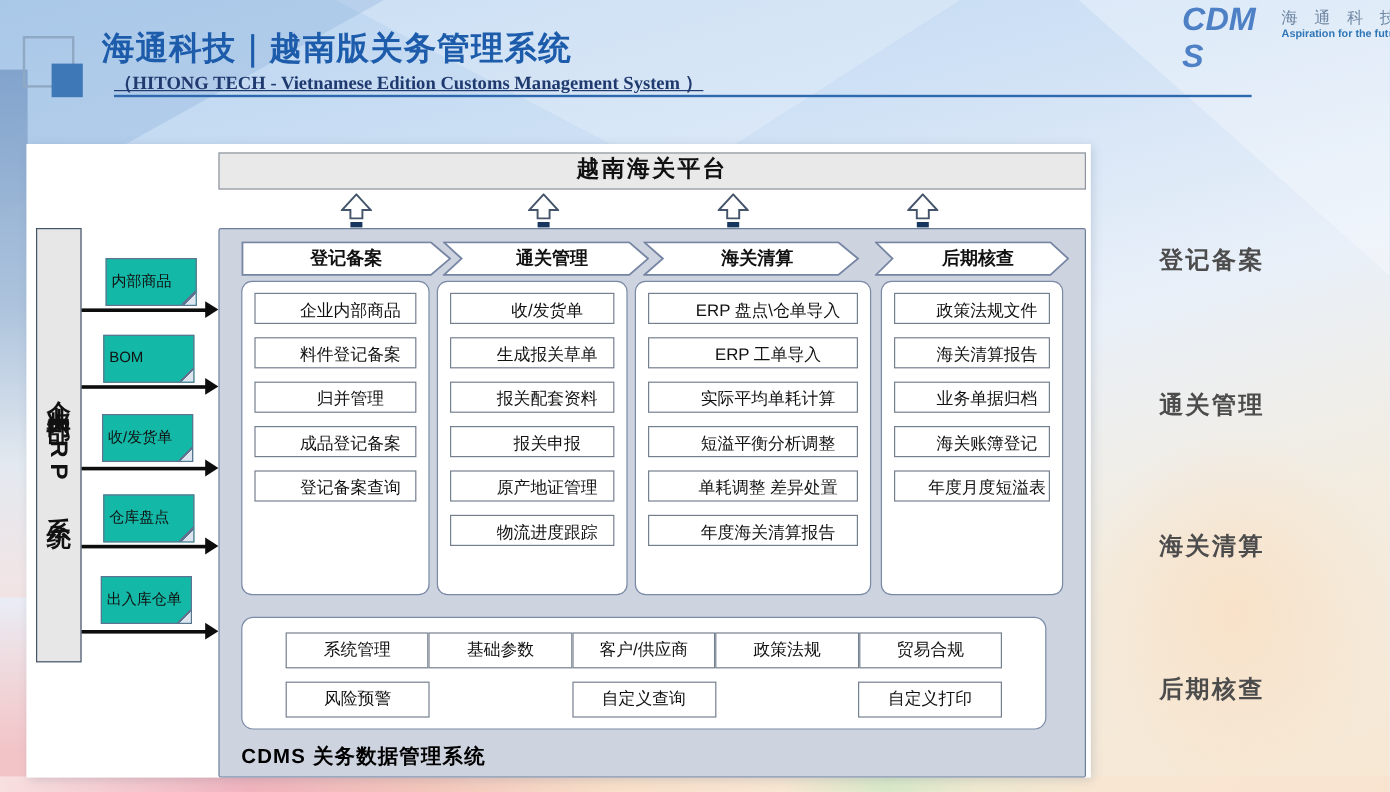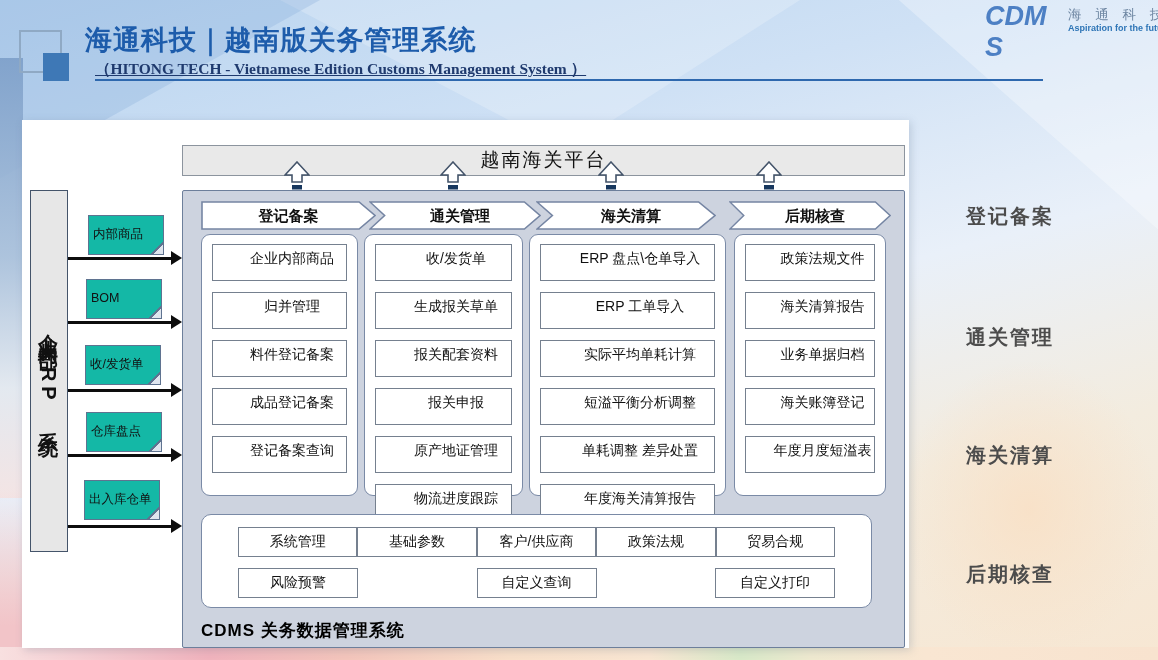--- a/index.html
+++ b/index.html
@@ -48,21 +48,21 @@
     color:#6e86a2; letter-spacing:5px; white-space:nowrap; }
   .brand-slogan { position:absolute; left:1068px; top:23px; font-size:9px; font-weight:bold;
     color:#2e75b6; white-space:nowrap; }
 
   
   .canvas { position:absolute; left:22px; top:120px; width:887px; height:528px; background:#fff;
     box-shadow:2px 2px 8px rgba(90,110,140,.25); }
 
   .platform-bar { position:absolute; left:160px; top:7px; width:723px; height:31px;
     background:#e9e9e9; border:1.6px solid #8c949e; text-align:center; line-height:28px;
-    font-size:19px; font-weight:normal; color:#111; letter-spacing:2px;margin-top:18px; }
+    font-size:19px; font-weight:bold; color:#111; letter-spacing:2px; }
 
   .up-arrow { position:absolute; top:41px; width:26px; height:30px; }
 
   .erp-box { position:absolute; left:8px; top:70px; width:38px; height:362px;
     background:#e7e7e7; border:1.6px solid #44546a; display:flex; align-items:center; justify-content:center; }
   .erp-text { writing-mode:vertical-rl; text-orientation:mixed; font-size:20px; font-weight:bold;
     color:#111; letter-spacing:5px; white-space:nowrap; }
 
   .doc { position:absolute; width:76px; height:40px; background:#14b8a6; border:1.4px solid #5f7390;
     font-size:12.5px; color:#111; padding-left:4px; line-height:37px; white-space:nowrap; overflow:hidden; }
@@ -85,21 +85,21 @@
   .c2 { left:186px; width:172px; }
   .c3 { left:353px; width:180px; }
   .c4 { left:546px; width:162px; }
 
   .col { position:absolute; top:43px; height:262px; background:#fff;
     border:1.5px solid #7a8aa6; border-radius:9px; padding-top:9px; }
   .col1 { left:18px;  width:157px; }
   .col2 { left:181px; width:159px; }
   .col3 { left:346px; width:197px; }
   .col4 { left:551px; width:152px; }
-  .item { margin:0 10px 11px 10px; height:37px; background:#fff; border:1.3px solid #75808f;
+  .item { margin:0 10px 11px 10px; height:26px; background:#fff; border:1.3px solid #75808f;
     text-align:center; line-height:27px; font-size:14px; color:#111; white-space:nowrap; overflow:hidden;padding-left:25px; }
 
   .bottom-box { position:absolute; left:18px; top:323px; width:671px; height:94px;
     background:#fff; border:1.5px solid #7a8aa6; border-radius:10px; }
   .brow { display:flex; justify-content:space-between; padding:0 36px; }
   .brow.r1 { margin-top:12px; } .brow.r2 { margin-top:11px; }
   .bitem { width:120px; height:30px; background:#fff; border:1.3px solid #75808f;
     text-align:center; line-height:27px; font-size:14px; color:#111; white-space:nowrap; }
 
   .caption { position:absolute; left:18px; top:428px; font-size:17px; font-weight:bold; color:#000;
@@ -199,22 +199,22 @@
       </div>
       <div class="chev notched c4">
         <svg viewBox="0 0 176 30" preserveAspectRatio="none">
             <polygon points="1,1 159,1 175,15 159,29 1,29 16,15" fill="#fff" stroke="#7585a3" stroke-width="1.6"></polygon>
           </svg>
         <span class="lbl">后期核查</span>
       </div>
 
       <div class="col col1">
         <div class="item">企业内部商品</div>
+        <div class="item">料件登记备案</div>
         <div class="item">归并管理</div>
-        <div class="item">料件登记备案</div>
         <div class="item">成品登记备案</div>
         <div class="item">登记备案查询</div>
       </div>
       <div class="col col2">
         <div class="item">收/发货单</div>
         <div class="item">生成报关草单</div>
         <div class="item">报关配套资料</div>
         <div class="item">报关申报</div>
         <div class="item">原产地证管理</div>
         <div class="item">物流进度跟踪</div>

